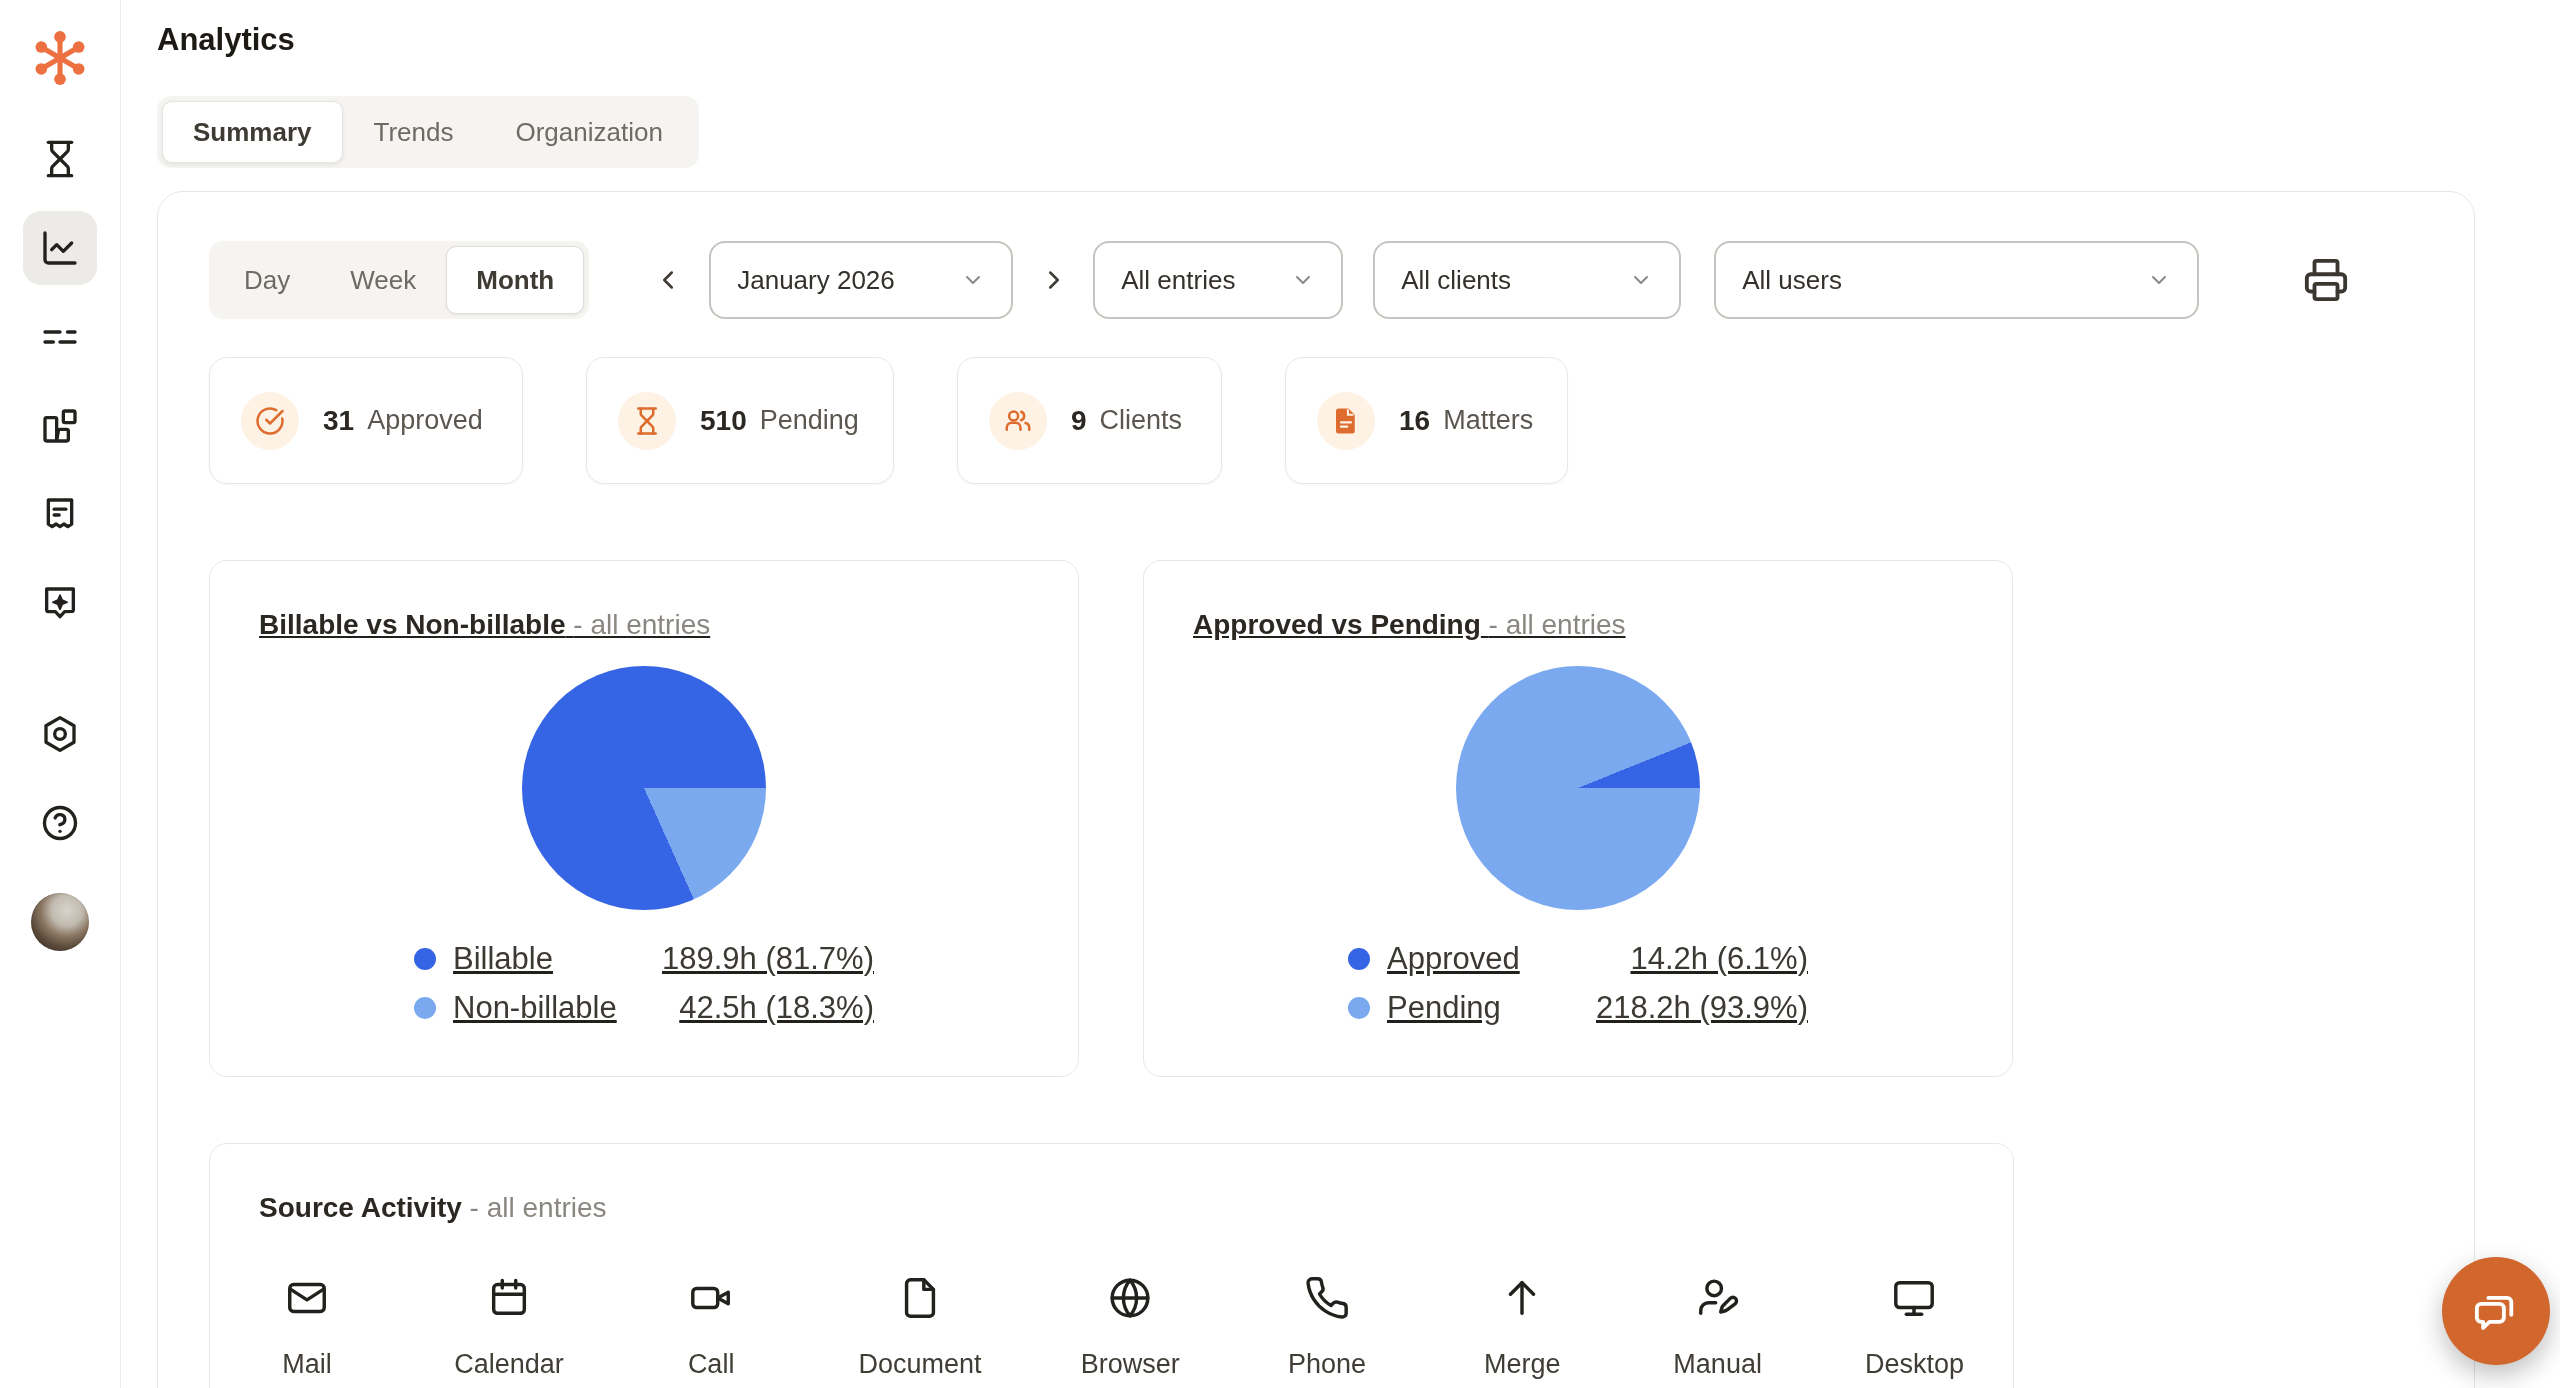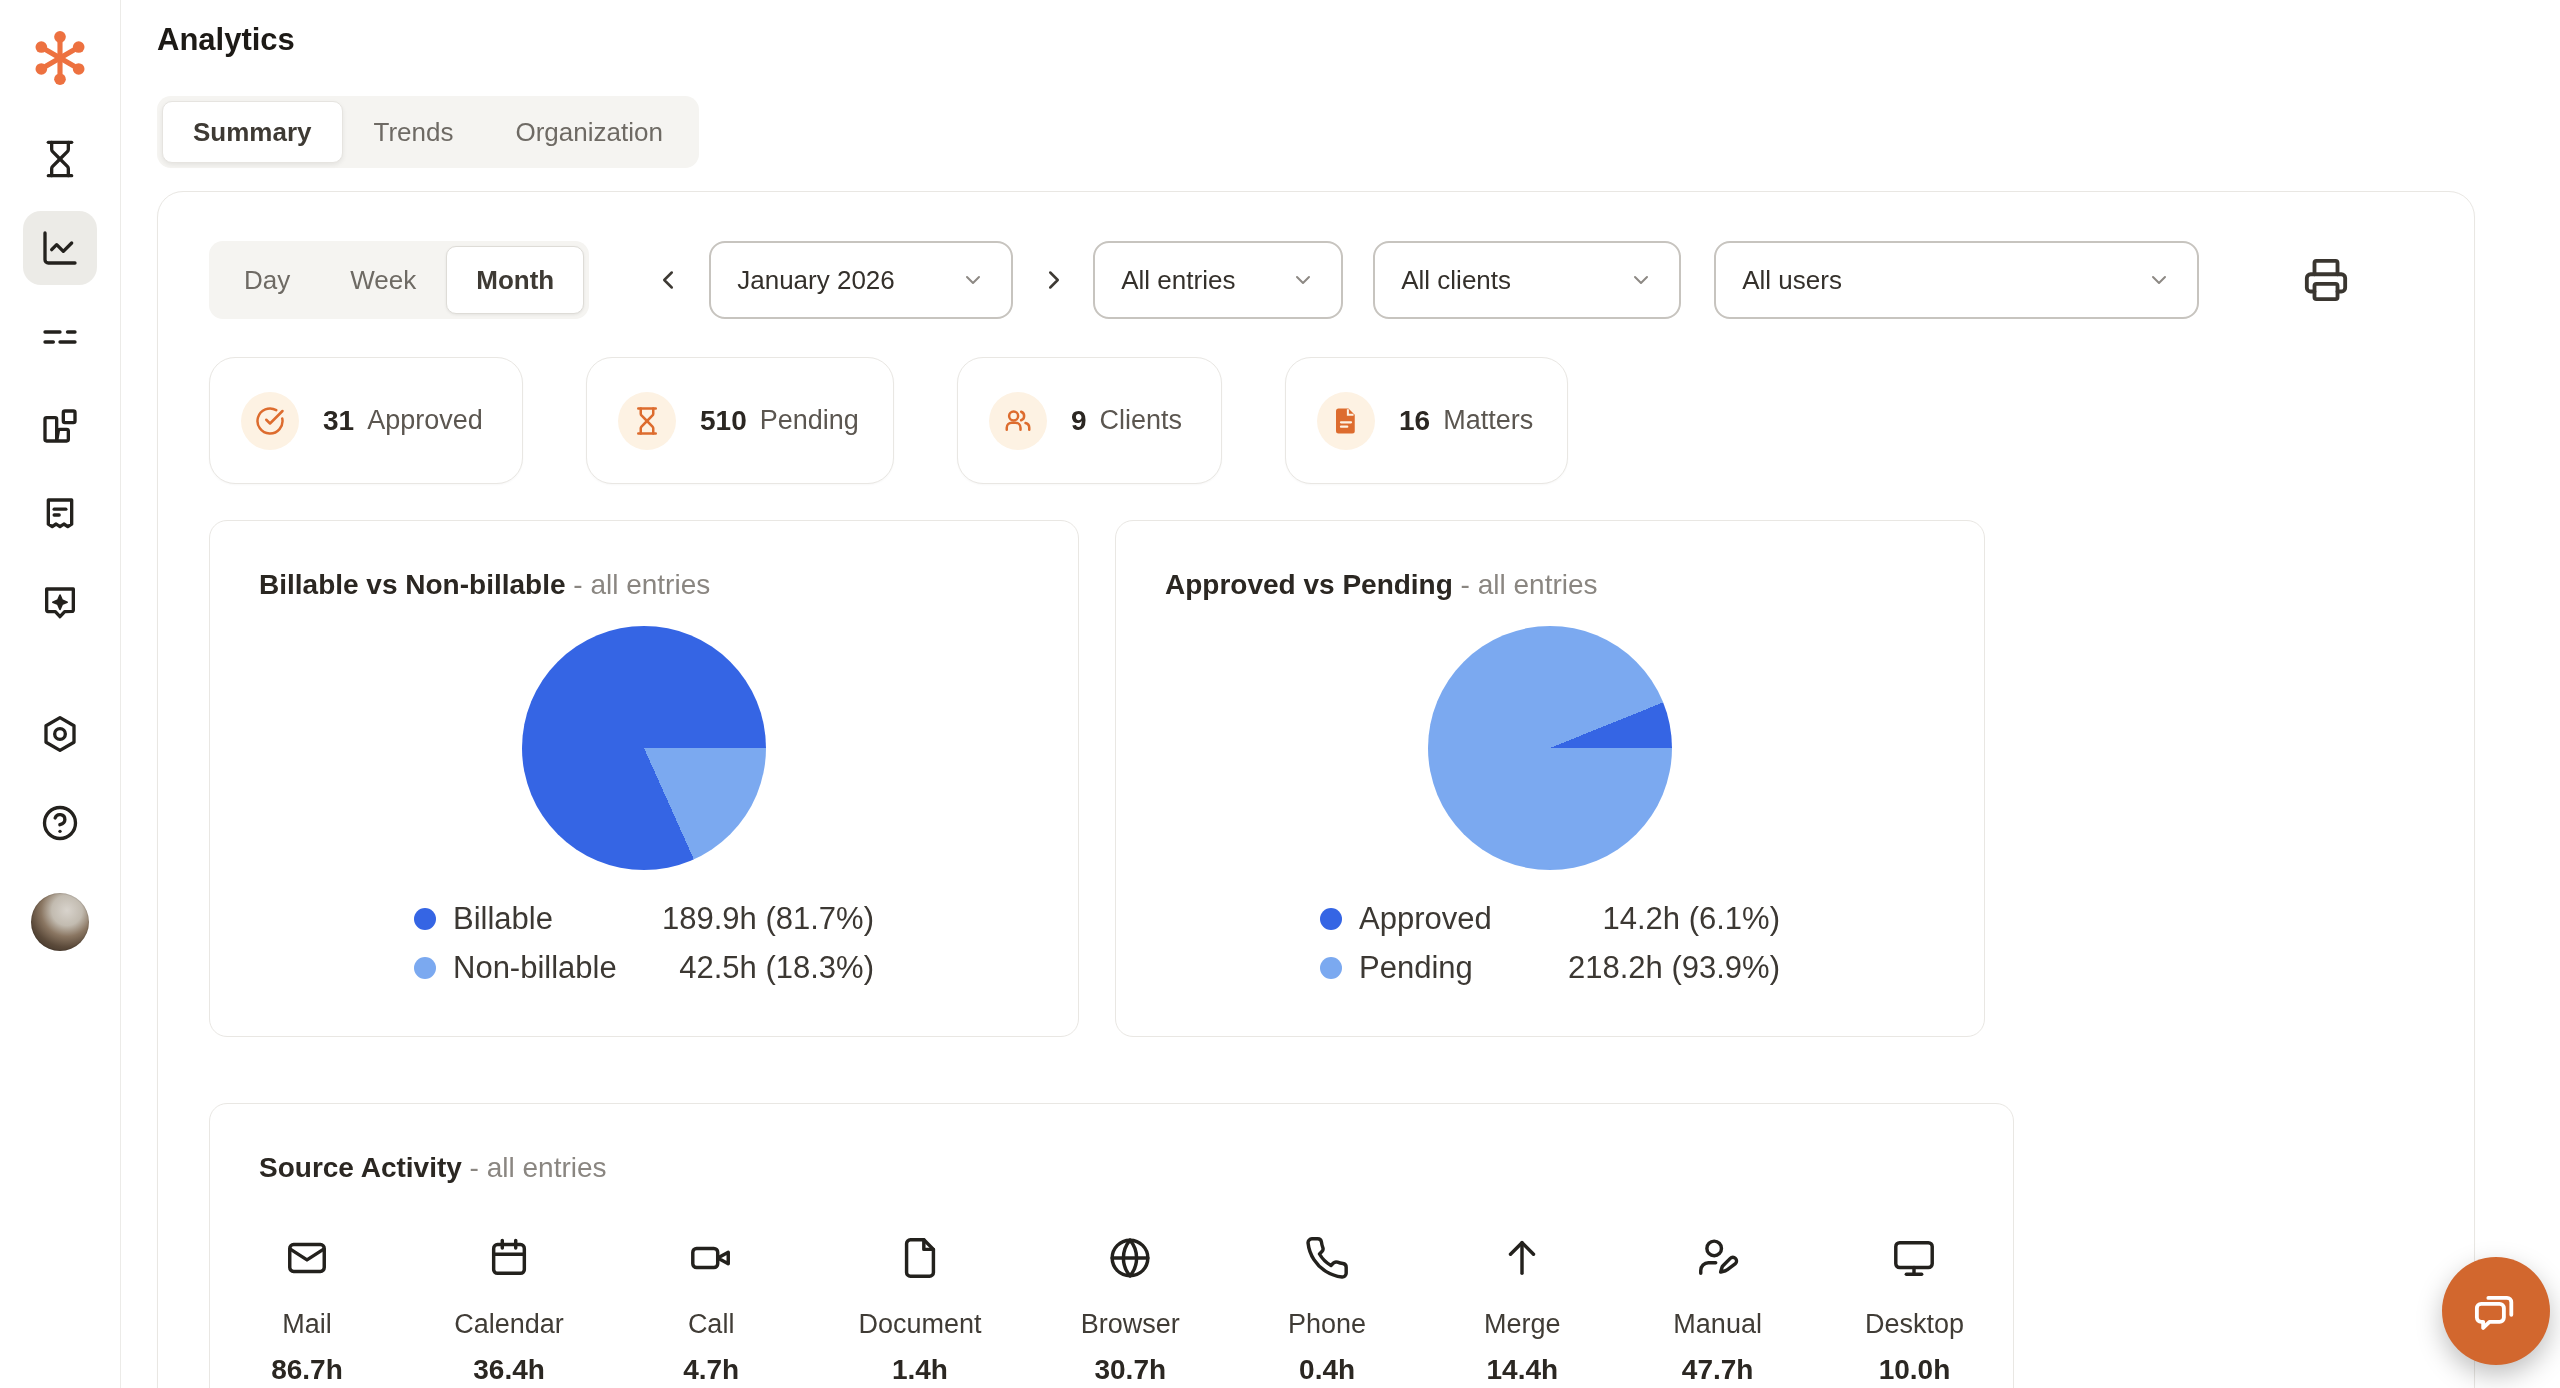--- a/index.html
+++ b/index.html
@@ -50,30 +50,30 @@
   .dd-month { width:304px; }
   .dd-entries { width:250px;align-items:center; }
   .dd-clients { width:308px; margin-left:30px; }
   .dd-users { width:485px; margin-left:33px; }
   .print-btn { margin-left:auto; margin-right:72px; background:none; border:none; cursor:pointer;
     width:48px; height:48px; color:#3a3630; }
   .print-btn svg { width:46px; height:46px; }
 
   
   .stats-row { display:flex; gap:63px; margin-top:38px; }
-  .stat-card { height:127px; border:1px solid #e9e7e3; border-radius:26px; display:flex; align-items:center;
+  .stat-card { height:127px; border:1px solid #e9e7e3; border-radius:18px; display:flex; align-items:center;
     padding:0 31px; box-shadow:0 1px 2px rgba(0,0,0,.03); background:#fff; white-space:nowrap; }
   .stat-ic { width:58px; height:58px; border-radius:50%; background:#fdf2e3; display:flex;
     align-items:center; justify-content:center; margin-right:24px; flex:none; }
   .stat-ic svg { width:30px; height:30px; color:#dd6c2e; }
   .stat-val { font-size:28px; font-weight:700; color:#2b2722; }
   .stat-lab { font-size:27px; color:#5b5650; margin-left:13px; }
 
   
-  .charts-row { display:flex; gap:36px; margin-top:36px; }
+  .charts-row { display:flex; gap:64px; margin-top:76px;text-decoration:underline; }
   .chart-card { width:870px; height:517px; border:1px solid #e9e7e3; border-radius:18px;
     padding:47px 49px; background:#fff; }
   .card-title { font-size:28px; font-weight:700; color:#2b2722; line-height:34px; }
   .card-title .sub { font-weight:400; color:#8a8681; }
   .pie { width:244px; height:244px; border-radius:50%; margin:24px auto 0; }
   .legend { width:460px; margin:24px auto 0; }
   .legend-row { display:flex; align-items:center; height:49px; font-size:31px; color:#3c3833; }
   .dot { width:22px; height:22px; border-radius:50%; margin-right:17px; flex:none; }
   .lval { margin-left:auto; }
 

